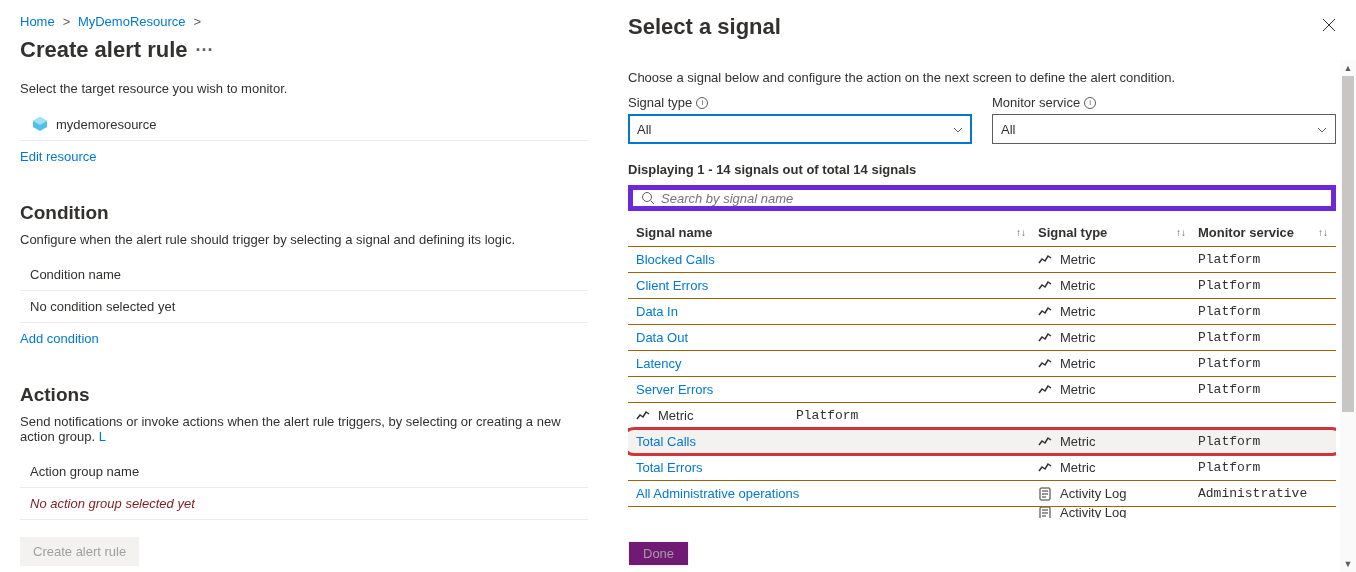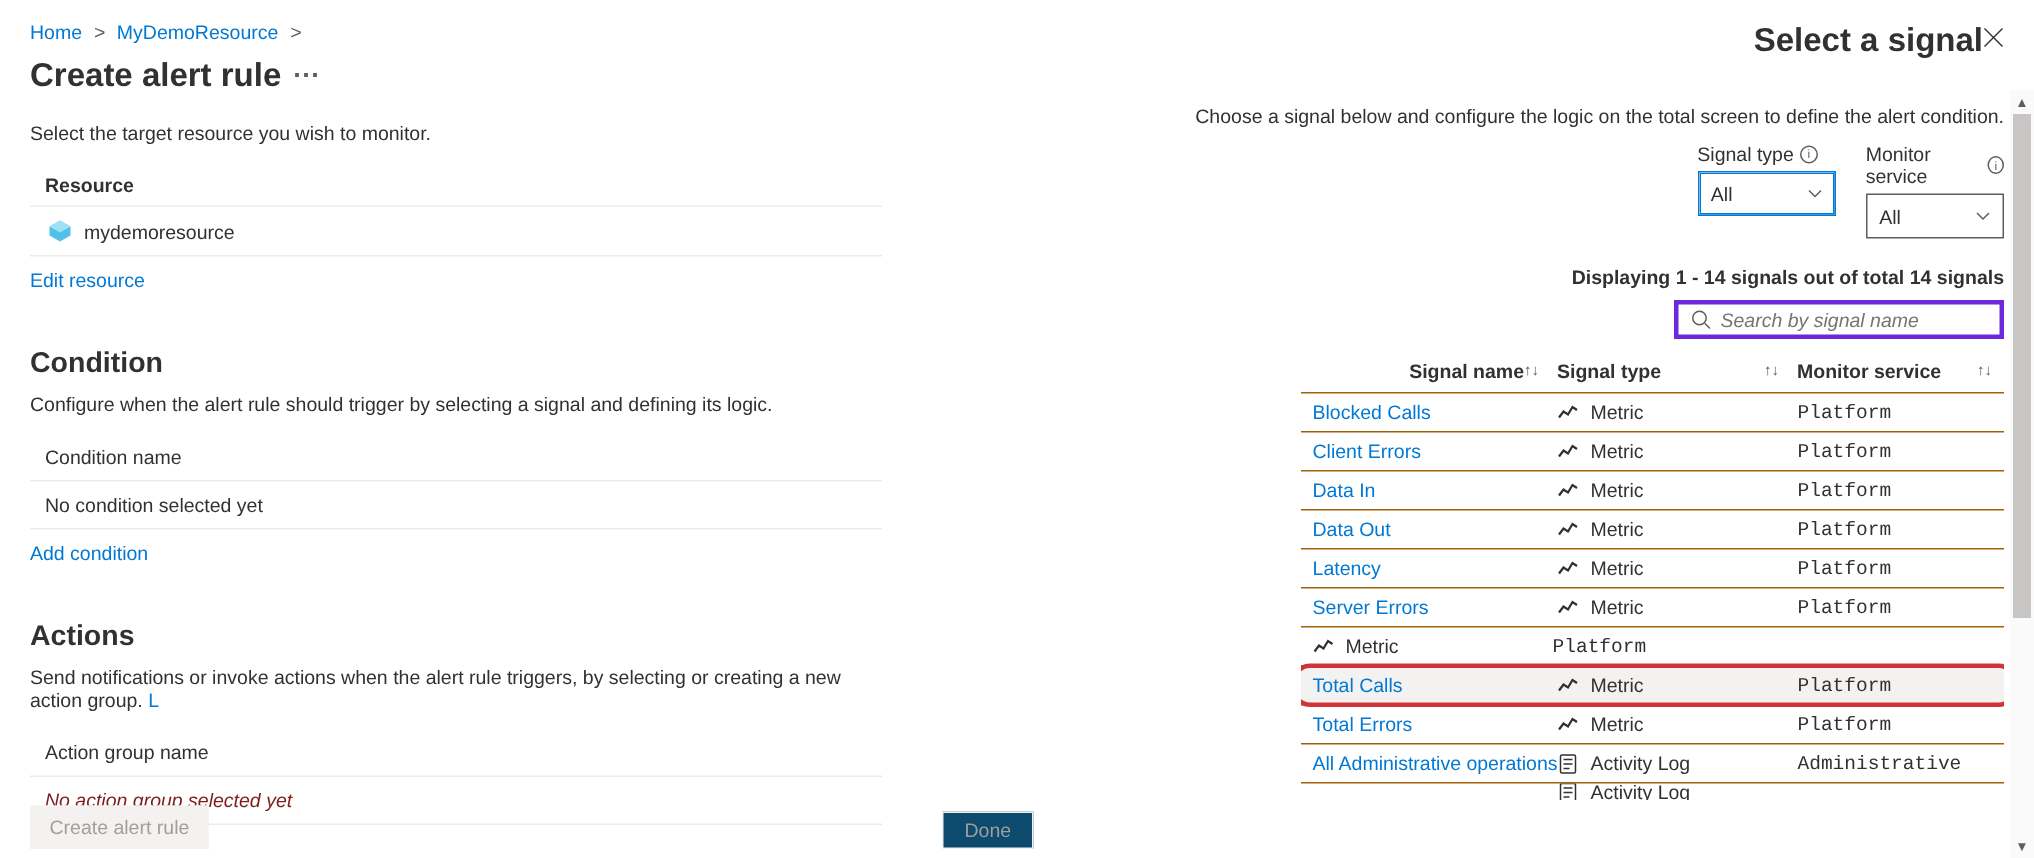--- a/index.html
+++ b/index.html
@@ -1,19 +1,19 @@
 <!DOCTYPE html>
 <html><head>
   <meta charset="utf-8">
   <style>
     * { box-sizing: border-box; margin: 0; padding: 0; }
     body { font-family: "Segoe UI", -apple-system, sans-serif; font-size: 13px; color: #323130; background: #fff; overflow: hidden; }
     .app { display: flex; width: 1356px; height: 572px; position: relative; border-radius: 17px; }
     .left-pane { width: 608px; padding: 14px 20px; overflow: hidden; }
-    .right-pane { flex: 1; padding: 14px 20px; border-left: none; display: flex; flex-direction: column; position: relative; align-items: flex-end; }
+    .right-pane { flex: 1; padding: 14px 20px; border-left: none; display: flex; flex-direction: column; position: relative; }
 
     .breadcrumb { font-size: 13px; color: #605e5c; }
     .breadcrumb a { color: #0078d4; text-decoration: none; margin-right: 4px; cursor: pointer; }
     .breadcrumb .sep { margin: 0 4px; color: #605e5c; }
 
     .page-title { font-size: 22px; font-weight: 600; margin: 8px 0 18px; display: flex; align-items: center; }
     .ellipsis { font-size: 18px; color: #605e5c; margin-left: 8px; cursor: pointer; }
 
     .subtext { font-size: 13px; color: #323130; margin-bottom: 12px; }
 
@@ -43,21 +43,21 @@
     .filter-group { flex: 1; }
     .filter-label { font-size: 13px; margin-bottom: 4px; display: flex; align-items: center; }
     .info-icon { width: 12px; height: 12px; border: 1px solid #605e5c; border-radius: 50%; display: inline-flex; align-items: center; justify-content: center; font-size: 8px; color: #605e5c; margin-left: 4px; }
 
     .select { border: 1px solid #605e5c; padding: 14px 8px; font-size: 13px; display: flex; justify-content: space-between; align-items: center; cursor: pointer; height: 24px; }
     .select.focused { border: 1px solid #0078d4; box-shadow: inset 0 0 0 1px #0078d4; }
     .chevron { font-size: 10px; color: #605e5c; }
 
     .count-text { font-size: 13px; font-weight: 600; margin-bottom: 8px; }
 
-    .search-box { border: 3px solid #6d28d9; padding: 4px 8px; display: flex; align-items: center; height: 26px; margin-bottom: 8px; }
+    .search-box { border: 5px solid #6d28d9; padding: 4px 8px; display: flex; align-items: center; height: 26px; margin-bottom: 8px; }
     .search-icon { width: 14px; height: 14px; margin-right: 6px; }
     .search-input { border: none; outline: none; flex: 1; font-style: italic; color: #605e5c; font-size: 13px; }
 
     .signals-header { display: flex; padding: 6px 8px; font-size: 13px; font-weight: 600; }
     .col-name { flex: 1; display: flex; justify-content: space-between; align-items: center; padding-right: 12px; }
     .col-type { width: 160px; display: flex; justify-content: space-between; align-items: center; padding-right: 12px; }
     .col-service { width: 130px; display: flex; justify-content: space-between; align-items: center; }
     .sort-icon { font-size: 10px; color: #605e5c; }
 
     .signals-body { overflow-y: auto; flex: 1; }
@@ -72,41 +72,40 @@
       content: ""; position: absolute; left: -6px; right: -8px; top: -2px; bottom: -2px;
       border: 3px solid #d13438; border-radius: 12px; pointer-events: none; z-index: 2;
     }
     .highlighted-row { background: #f3f2f1; }
 
     .bottom-scrollbar { position: absolute; right: 0; top: 60px; bottom: 0; width: 16px; background: #fafafa; display: flex; flex-direction: column; }
     .scroll-arrow { width: 16px; height: 16px; display: flex; align-items: center; justify-content: center; font-size: 9px; color: #605e5c; cursor: pointer; }
     .scroll-track { flex: 1; position: relative; }
     .scroll-thumb { position: absolute; left: 2px; right: 2px; top: 0; height: 70%; background: #c8c6c4; border-radius: 0; }
 
-    .done-btn { position: absolute; bottom: 6px; left: 20px; background: #0c4a6e; border: 1px solid #f3f2f1; color: #a19f9d; padding: 4px 14px; font-size: 13px; cursor: not-allowed; }
+    .done-btn { position: absolute; bottom: 6px; left: 20px; background: #701a75; border: 1px solid #f3f2f1; color: #a19f9d; padding: 4px 14px; font-size: 13px; cursor: not-allowed; }
 
     .cutoff { color: #0078d4; font-style: normal; }
   </style>
 </head>
 <body>
 
 <div class="app">
 
   <div class="left-pane">
     <div class="breadcrumb">
       <a>Home</a><span class="sep">&gt;</span>
       <a>MyDemoResource</a><span class="sep">&gt;</span>
     </div>
     <div class="page-title">
       <span>Create alert rule</span>
       <span class="ellipsis">···</span>
     </div>
     <div class="subtext">Select the target resource you wish to monitor.</div>
 
-    <div class="section-header" style="padding-left:10px;">Resource</div>
     <div class="resource-row">
       <span class="resource-icon">
         <svg viewBox="0 0 16 16">
             <polygon points="8,1 15,5 15,11 8,15 1,11 1,5" fill="#50c0e8"></polygon>
             <polygon points="8,1 15,5 8,9 1,5" fill="#a0e0f5"></polygon>
           </svg>
       </span>
       <span class="resource-name">mydemoresource</span>
     </div>
     <span class="link">Edit resource</span>
@@ -139,21 +138,21 @@
     <div class="pane-title">
       <span>Select a signal</span>
       <span class="close-x">
         <svg width="14" height="14" viewBox="0 0 14 14">
             <line x1="1" y1="1" x2="13" y2="13" stroke="#323130" stroke-width="1"></line>
             <line x1="13" y1="1" x2="1" y2="13" stroke="#323130" stroke-width="1"></line>
           </svg>
       </span>
     </div>
 
-    <div class="instruction">Choose a signal below and configure the logic on the total screen to define the alert condition.</div>
+    <div class="instruction">Choose a signal below and configure the action on the next screen to define the alert condition.</div>
 
     <div class="filter-row">
       <div class="filter-group">
         <div class="filter-label">
           <span>Signal type</span>
           <span class="info-icon">i</span>
         </div>
         <div class="select focused">
           <span>All</span>
           <span class="chevron">

